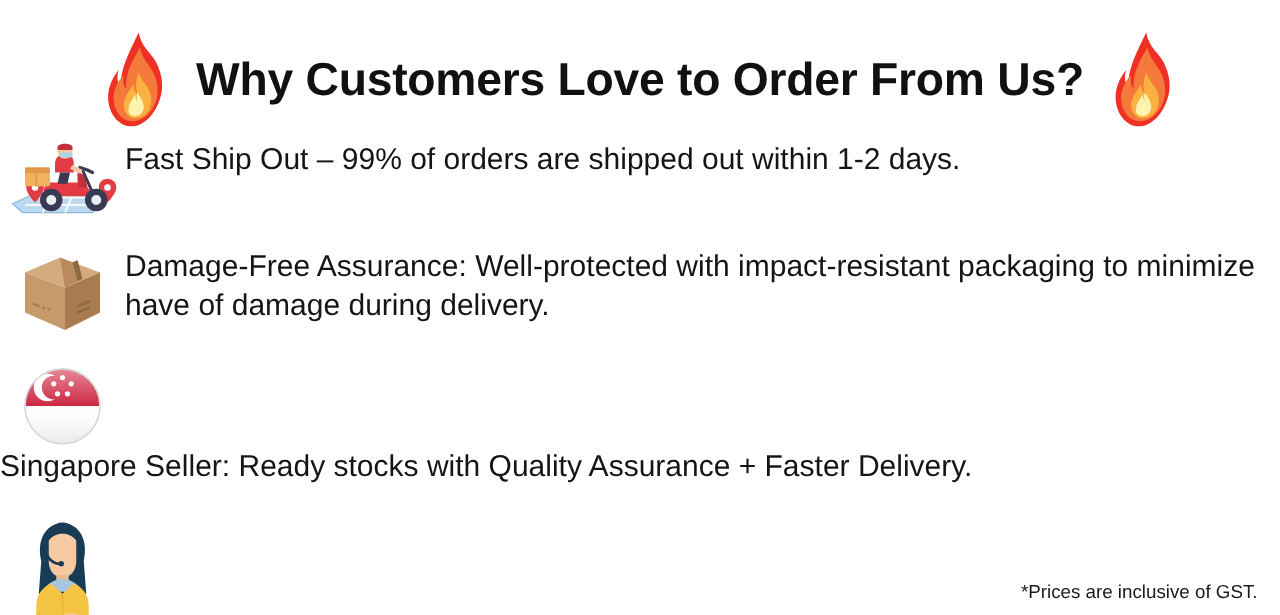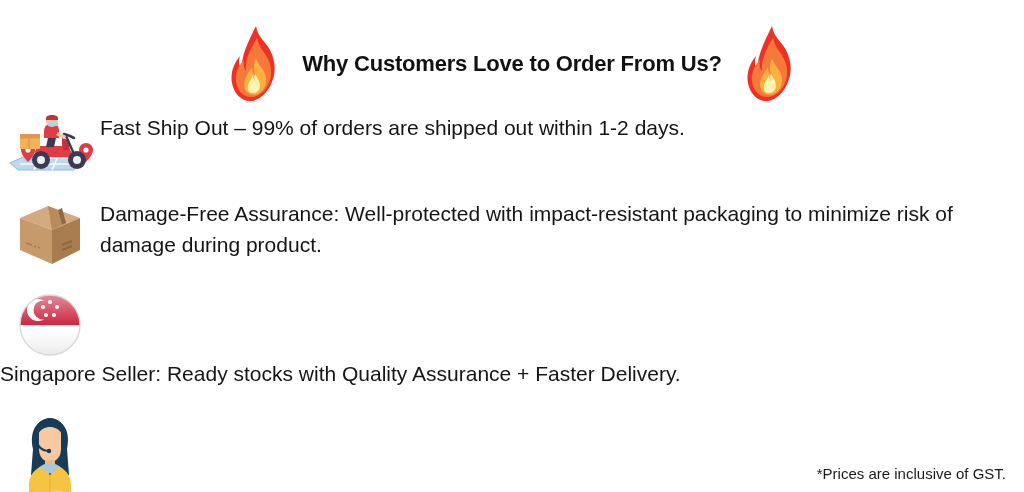--- a/index.html
+++ b/index.html
@@ -28,21 +28,21 @@
     justify-content: center;
     gap: 22px;
   }
   .flame-icon {
     width: 52px;
     height: 80px;
     flex: none;
     display: block;
   }
   .header-title {
-    font-size: 22px;
+    font-size: 37px;
     font-weight: bold;
     letter-spacing: -0.2px;
     color: #111111;
     white-space: nowrap;
   }
 
   
   .features {
     position: absolute;
     top: 112px;
@@ -55,21 +55,21 @@
     margin-bottom: 18px;
   }
   .feature-icon-cell {
     width: 100px;
     flex: none;
     display: flex;
     justify-content: center;
     padding-top: 2px;
   }
   .feature-text {
-    font-size: 21px;
+    font-size: 24px;
     line-height: 31px;
     color: #151515;
     max-width: 905px;
     padding-right: 16px;
   }
   .row-ship   { margin-bottom: 22px; }
   .row-damage { margin-bottom: 20px; }
   .row-seller { margin-bottom: 22px; flex-direction: column; }
 
   
@@ -166,21 +166,21 @@
 
         <path d="M66 18 L38 30 L38 64 L66 50 Z" fill="#a87c4f"></path>
 
         <path d="M34 6 L44 10 L48 25 L38 30 Z" fill="#b88a5c"></path>
         <path d="M44 10 L48 25 L52 23 L48 8 Z" fill="#8e6a42"></path>
 
         <path d="M48 45 L58 41 M48 50 L58 46" stroke="#8e6a42" stroke-width="2"></path>
         <path d="M12 43 L18 45 M20 46 L22 47 M24 47 L26 48" stroke="#a87c4f" stroke-width="1.6"></path>
       </svg>
     </div>
-    <div class="feature-text">Damage-Free Assurance:  Well-protected with impact-resistant packaging to minimize risk of damage during product.</div>
+    <div class="feature-text">Damage-Free Assurance:  Well-protected with impact-resistant packaging to minimize have of damage during delivery.</div>
   </div>
 
   <div class="feature-row row-seller">
     <div class="feature-icon-cell">
       <svg class="icon-flag" viewBox="0 0 66 66" aria-hidden="true">
         <defs>
           <clipPath id="flagClip">
               <circle cx="33" cy="33" r="30"></circle>
             </clipPath>
           <linearGradient id="gloss" x1="0" y1="0" x2="0" y2="1">

